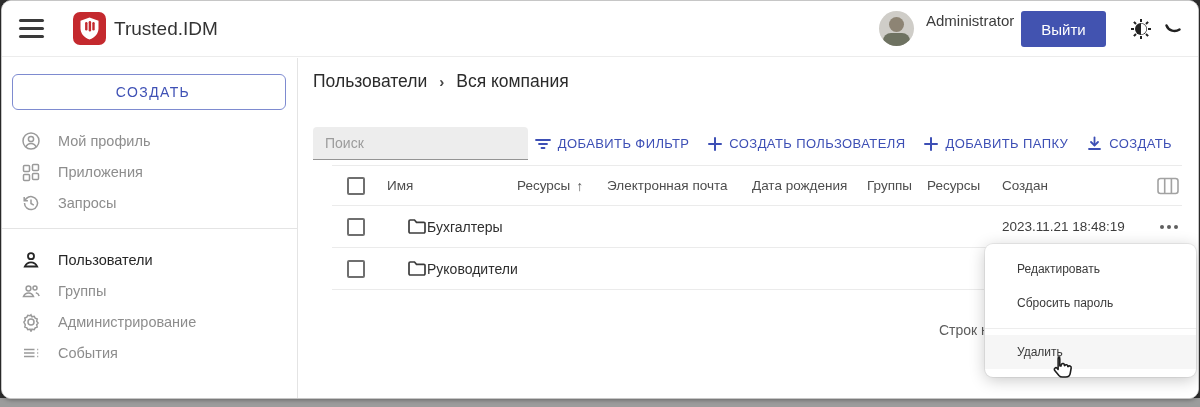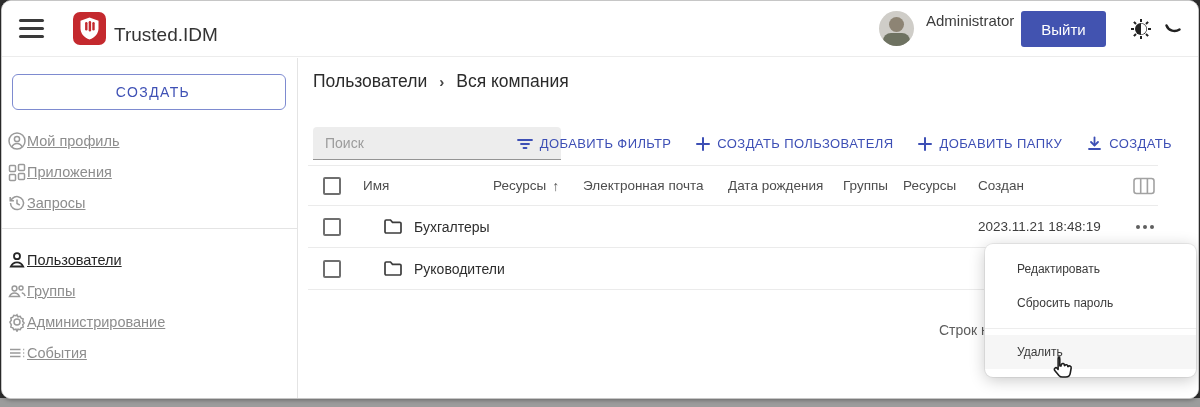--- a/index.html
+++ b/index.html
@@ -11,21 +11,21 @@
             box-shadow:0 1px 4px rgba(0,0,0,.35); }
 
   
   .topbar { position:absolute; left:0; right:0; top:0; height:56px; background:#fff;
             border-bottom:1px solid #ececec; }
   .hamburger { position:absolute; left:17px; top:18px; width:25px; height:19px; display:flex;
                flex-direction:column; justify-content:space-between; cursor:pointer; }
   .hamburger span { height:3px; background:#3a3a3a; border-radius:2px; }
   .logo { position:absolute; left:71px; top:11px; }
   .app-title { position:absolute; left:112px; top:0; height:56px; display:flex; align-items:center;
-               font-size:19px; color:#333;margin-top:6px; }
+               font-size:19px; color:#333; }
   .avatar { position:absolute; left:877px; top:10px; width:35px; height:35px; border-radius:50%;
             background:#cfcdc8; overflow:hidden; }
   .avatar .head { position:absolute; left:10px; top:6px; width:15px; height:15px; border-radius:50%; background:#8d8474; }
   .avatar .body { position:absolute; left:4px; top:22px; width:27px; height:16px; border-radius:8px 8px 0 0; background:#6e7261; }
   .user-name { position:absolute; left:924px; top:0; height:38px; display:flex; align-items:center;
                font-size:15px; color:#3c3c3c; }
   .logout-btn { position:absolute; left:1019px; top:10px; width:85px; height:36px; background:#4253b0;
                 color:#fff; border:none; border-radius:3px; font-size:15px; font-family:inherit; cursor:pointer; }
   .tb-icon { position:absolute; top:0; height:56px; display:flex; align-items:center; cursor:pointer; }
   .tb-icon.brightness { left:1127px; }
@@ -33,51 +33,51 @@
 
   
   .sidebar { position:absolute; left:0; top:57px; bottom:0; width:296px; background:#fff;
              border-right:1px solid #e4e4e4; }
   .create-btn { position:absolute; left:10px; top:16px; width:274px; height:36px; background:#fff;
                 border:1px solid #7e8bd0; border-radius:6px; color:#3f51b5; font-size:14px;
                 letter-spacing:1.4px; font-family:inherit; cursor:pointer;padding-left:8px; }
   .nav { position:absolute; left:0; right:0; }
   .nav.group1 { top:67px; }
   .nav.group2 { top:186px; }
-  .nav-item { height:31px; display:flex; align-items:center; padding-left:5px; 
-              font-size:14.5px; color:#8d8d8d; cursor:pointer;text-decoration:underline; }
+  .nav-item { height:31px; display:flex; align-items:center; padding-left:19px; gap:17px;
+              font-size:14.5px; color:#8d8d8d; cursor:pointer; }
   .nav-item svg { flex:0 0 auto; }
   .nav-item.active { color:#262626; }
   .side-divider { position:absolute; left:0; right:0; top:170px; border-top:1px solid #e4e4e4; }
 
   
   .content { position:absolute; left:297px; top:57px; right:0; bottom:0; background:#fff; }
   .breadcrumb { position:absolute; left:14px; top:8px; height:30px; display:flex; align-items:center;
                 gap:12px; font-size:17.5px; font-weight:500; color:#2b2b2b; }
   .crumb { cursor:pointer; }
   .crumb-sep { font-size:15px; font-weight:700; color:#444; }
 
-  .search-field { position:absolute; left:14px; top:69px; width:248px; height:33px; background:#ededed;
+  .search-field { position:absolute; left:14px; top:69px; width:215px; height:33px; background:#ededed;
                   border:none; border-bottom:1px solid #949494; border-radius:4px 4px 0 0;
                   padding:0 12px; font-size:14px; font-family:inherit; color:#1d4ed8; }
   .search-field::placeholder { color:#9c9c9c; }
 
-  .actions { position:absolute; right:26px; top:69px; height:33px; display:flex; align-items:center; gap:25px; }
+  .actions { position:absolute; right:26px; top:69px; height:33px; display:flex; align-items:center; gap:19px; }
   .action-link { display:flex; align-items:center; gap:7px; color:#3d4fb5; font-size:13px;
                  font-weight:500; letter-spacing:.4px; cursor:pointer; white-space:nowrap; }
 
-  .table { position:absolute; left:9px; top:107px; width:850px; }
+  .table { position:absolute; left:33px; top:107px; width:850px; }
   .trow { display:grid; grid-template-columns:55px 130px 90px 145px 115px 60px 75px 150px 1fr;
           align-items:center; height:42px; border-bottom:1px solid #ebebeb; }
   .trow.head { height:41px; border-top:1px solid #ebebeb; }
   .th { font-size:13.5px; color:#4d4d4d; display:flex; align-items:center; gap:6px; }
   .sort-arrow { font-size:14px; color:#555; }
   .checkbox { width:18px; height:18px; margin-left:15px; border:2px solid #6f6f6f; border-radius:2px;
               background:#fff; cursor:pointer; }
-  .name-cell { display:flex; align-items:center; gap:11px; padding-left:20px; font-size:14px; color:#2e2e2e; }
+  .name-cell { display:flex; align-items:center; padding-left:20px; font-size:14px; color:#2e2e2e; }
   .created-cell { font-size:13.5px; color:#3d3d3d; }
   .cell-right { display:flex; justify-content:flex-end; padding-right:2px; }
   .dots-btn { display:flex; gap:3px; padding:6px 2px; cursor:pointer; }
   .dots-btn i { width:4px; height:4px; border-radius:50%; background:#5f5f5f; }
 
   .rows-footer { position:absolute; left:640px; top:264px; font-size:14px; color:#5c5c5c; white-space:nowrap; }
 
   
   .ctx-menu { position:absolute; left:983px; top:243px; width:211px; background:#fff; border-radius:8px;
               box-shadow:0 3px 16px rgba(0,0,0,.22), 0 0 0 1px #f0f0f0; padding:8px 0; z-index:10; }

